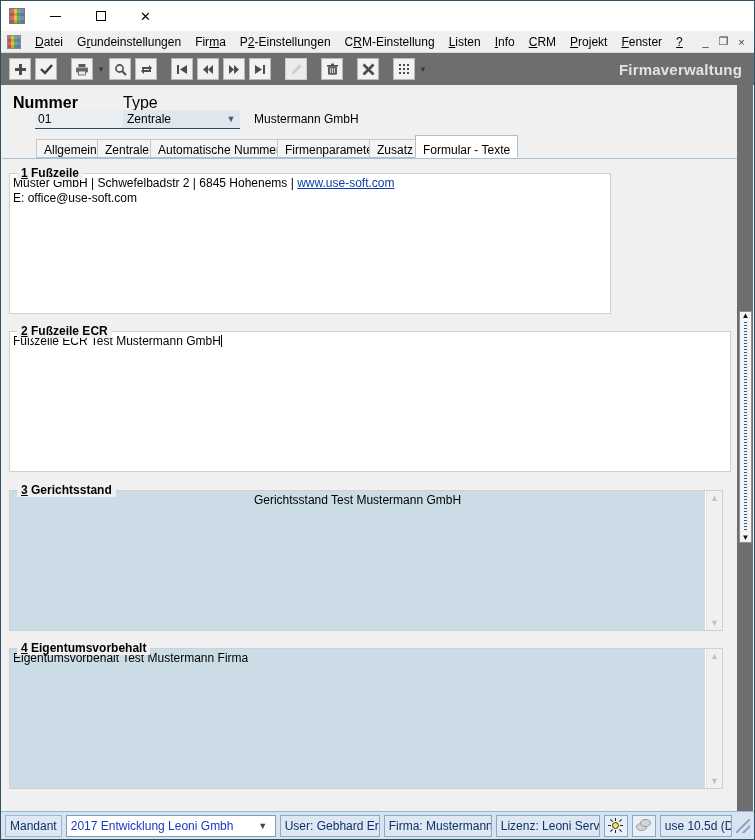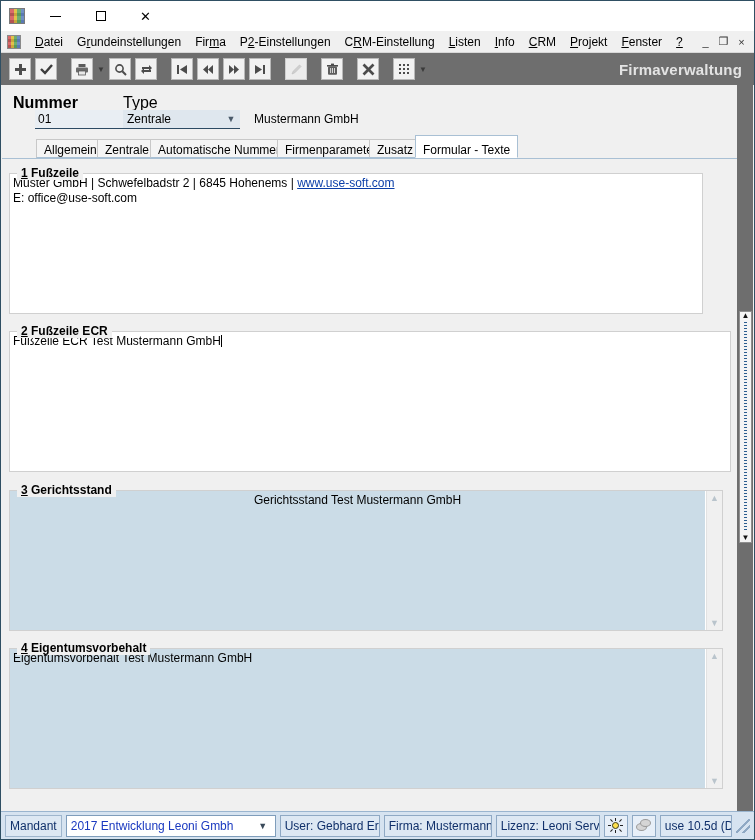--- a/index.html
+++ b/index.html
@@ -453,21 +453,21 @@
           <span>Firmenparameter</span>
         </div>
       <div class="tab" style="left:333px;">
           <span>Zusatz</span>
         </div>
       <div class="tab active" style="left:379px;">
           <span>Formular - Texte</span>
         </div>
     </div>
 
-    <div class="groupbox" style="left:8px; top:81px; width:694px; height:148px;">
+    <div class="groupbox" style="left:8px; top:81px; width:602px; height:148px;">
       <div class="gb-frame"></div>
       <div class="gb-title">
         <u>1</u>&nbsp;<span>Fußzeile</span>
       </div>
       <div class="gb-body">
         <div><span>Muster GmbH | Schwefelbadstr 2 | 6845 Hohenems | </span><a href="#">www.use-soft.com</a></div>
         <div>E: office@use-soft.com</div>
       </div>
     </div>
 
@@ -494,21 +494,21 @@
         <div class="ar">▼</div>
       </div>
     </div>
 
     <div class="groupbox" style="left:8px; top:556px; width:714px; height:148px;">
       <div class="gb-frame"></div>
       <div class="gb-title">
         <u>4</u>&nbsp;<span>Eigentumsvorbehalt</span>
       </div>
       <div class="gb-body readonly" style="right:18px;">
-        <span>Eigentumsvorbehalt Test Mustermann GmbH</span>
+        <span>Eigentumsvorbehalt Test Mustermann Firma</span>
       </div>
       <div class="vscroll">
         <div class="ar">▲</div>
         <div class="ar">▼</div>
       </div>
     </div>
 
   </div>
 
   <div class="right-gutter"></div>

